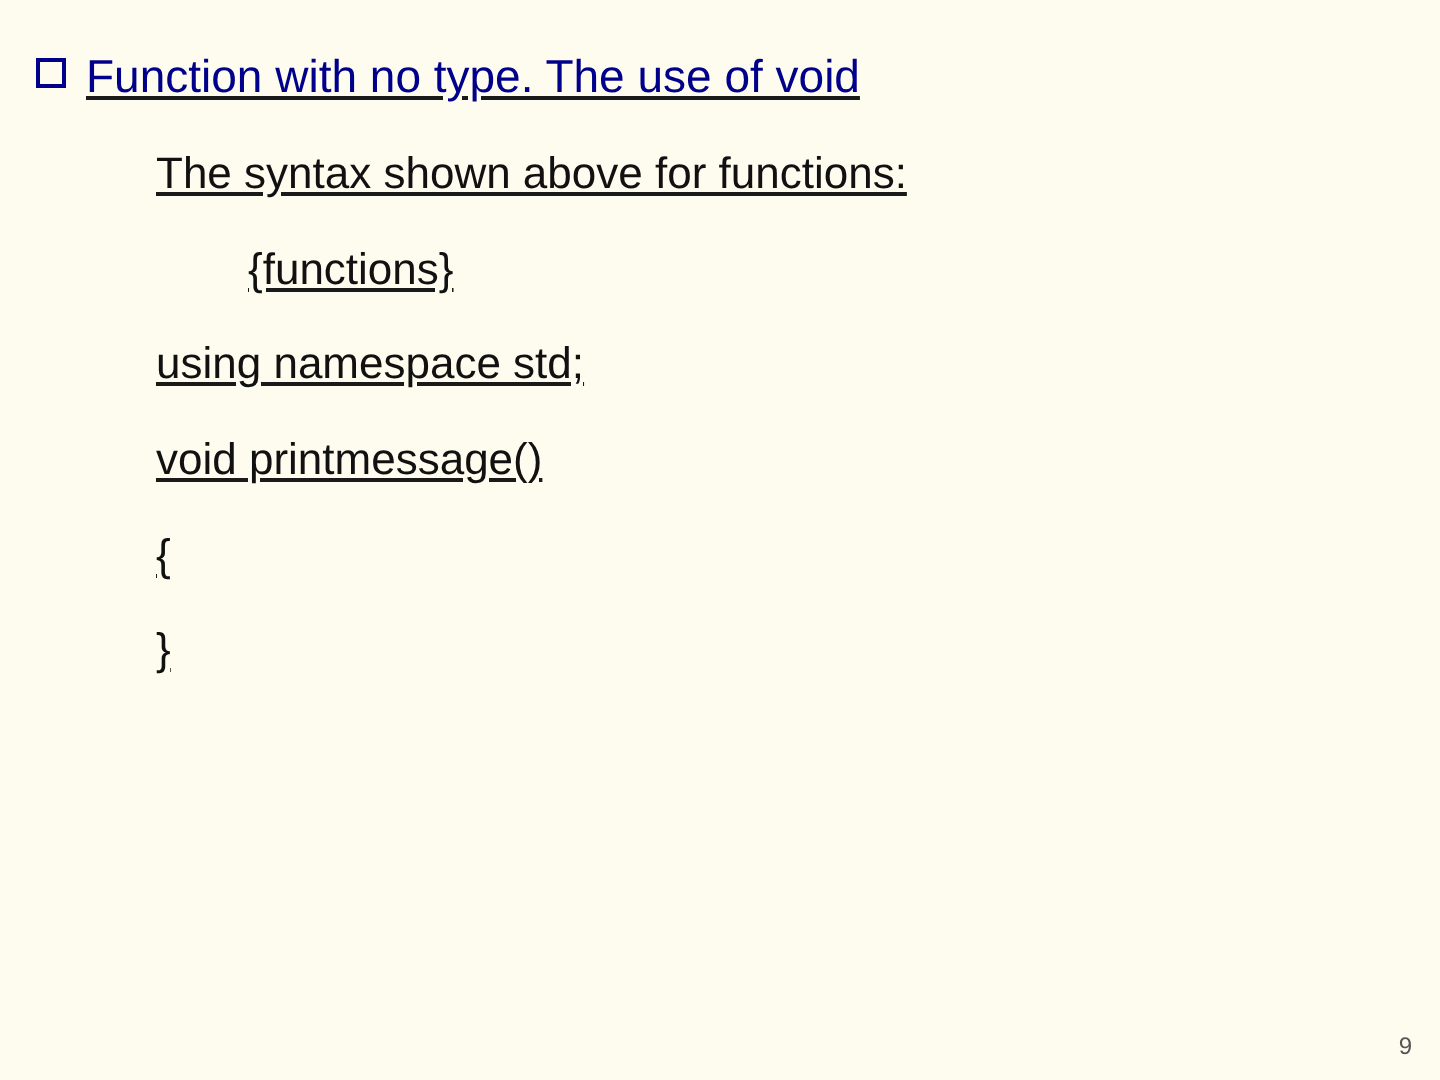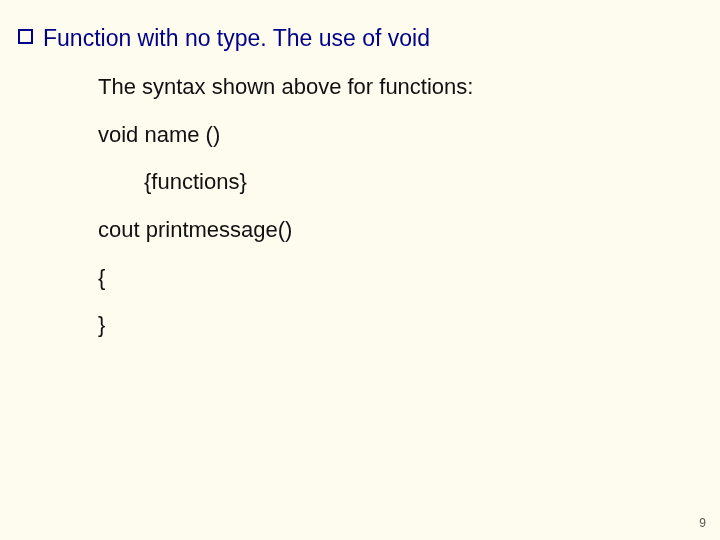--- a/index.html
+++ b/index.html
@@ -13,41 +13,42 @@
     background: #fdfcef;
     font-family: Verdana, Tahoma, "Segoe UI", sans-serif;
     color: #1a1a1a;
     position: relative;
   }
   .slide {
     padding: 24px 18px 0 18px;
     box-sizing: border-box;
     width: 100%;
     height: 100%;
+    text-decoration: underline;
   }
   .heading-row {
     display: flex;
     align-items: flex-start;
     gap: 10px;
   }
   .bullet-box {
     width: 15px;
     height: 15px;
     border: 2px solid #00008b;
     box-sizing: border-box;
     margin-top: 5px;
     flex: 0 0 auto;
   }
   .heading-text {
     font-size: 23px;
     color: #00008b;
     line-height: 1.3;
   }
   .body-block {
-    margin-left: 80px;
+    margin-left: 60px;
     margin-top: 18px;
   }
   .line {
     font-size: 22px;
     color: #111;
     line-height: 1.35;
     margin-bottom: 18px;
   }
   .indent {
     padding-left: 46px;
@@ -66,21 +67,21 @@
 
 <div class="slide">
 
   <div class="heading-row">
     <span class="bullet-box"></span>
     <span class="heading-text">Function with no type. The use of void</span>
   </div>
 
   <div class="body-block">
     <div class="line">The syntax shown above for functions:</div>
-    <div class="line">void name ()</div>
     <div class="line indent">{functions}</div>
-    <div class="line">cout printmessage()</div>
+    <div class="line">using namespace std;</div>
+    <div class="line">void printmessage()</div>
     <div class="line">{</div>
     <div class="line">}</div>
   </div>
 
   <div class="page-number">9</div>
 </div>
 
 </body></html>

